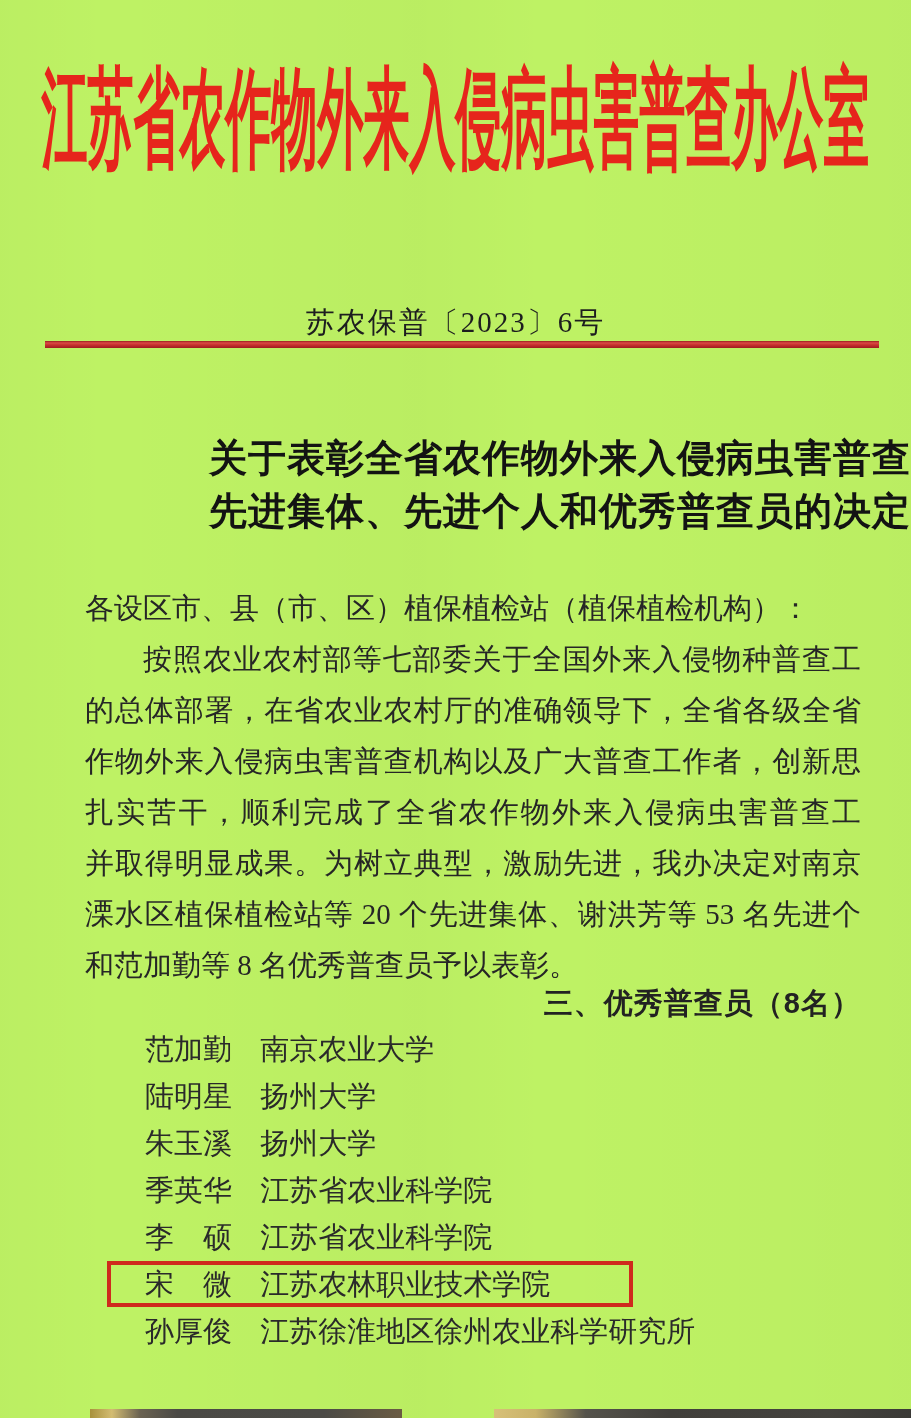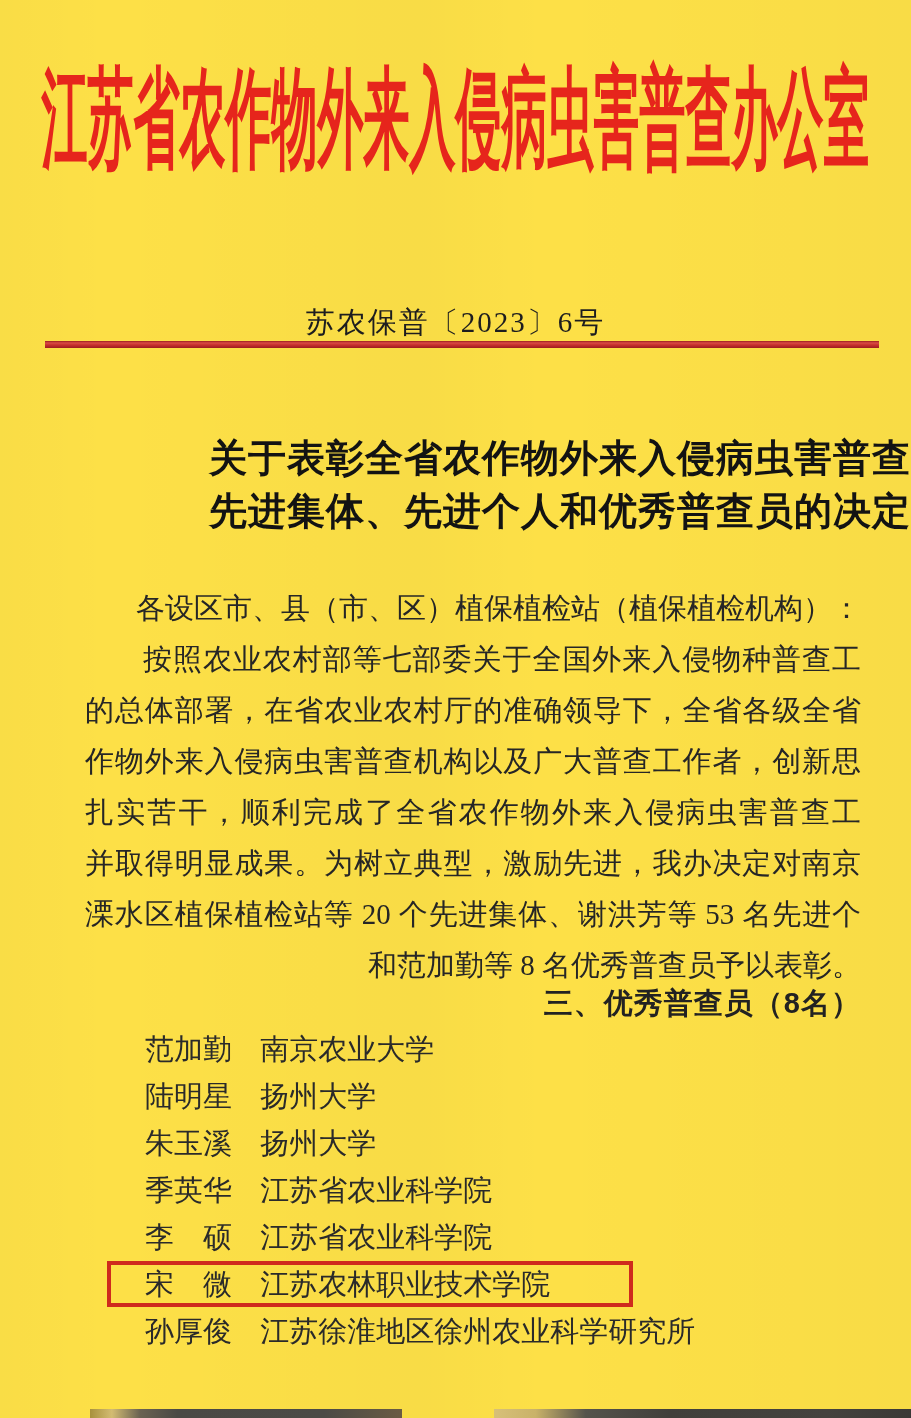--- a/index.html
+++ b/index.html
@@ -1,18 +1,18 @@
 <!DOCTYPE html>
 <html><head>
 <meta charset="utf-8">
 <style>
   html,body { margin:0; padding:0; background:#e9e9e9; }
   .page {
     position:relative; width:911px; height:1418px; margin:0 auto;
-    background:#fde047; overflow:hidden;
+    background:#bef264; overflow:hidden;
     font-family:"Liberation Serif","DejaVu Serif",serif;
     color:#242424;
   }
   
   .page::before {
     content:""; position:absolute; inset:0; pointer-events:none;
     background:linear-gradient(90deg, rgba(0,0,0,0.015) 0%, rgba(0,0,0,0) 12%,
       rgba(0,0,0,0.02) 46%, rgba(0,0,0,0) 60%, rgba(0,0,0,0.018) 100%);
   }
   .org-header {
@@ -32,21 +32,21 @@
   }
   .doc-title {
     position:absolute; top:432px; left:0; right:0;
     text-align:right; font-weight:bold; color:#131313;
     font-size:38px; line-height:53px; letter-spacing:1px;
   }
   .body-block {
     position:absolute; top:583px; left:85px; width:776px;
     font-size:29px; color:#262626;
   }
-  .body-line { height:51px; line-height:51px; white-space:nowrap;text-align:right; }
+  .body-line { height:51px; line-height:51px; white-space:nowrap; }
   .body-line.j { text-align:justify; text-align-last:justify; white-space:normal;
     height:51px; overflow:hidden; }
   .body-line.indent { text-indent:58px; }
   .section-heading {
     position:absolute; top:983px; left:85px; width:776px;
     padding-left:60px; box-sizing:border-box;
     font-family:"Liberation Sans","DejaVu Sans",sans-serif;
     font-weight:bold; font-size:29px; line-height:40px; color:#222;
     letter-spacing:1px;
     text-align:right;

